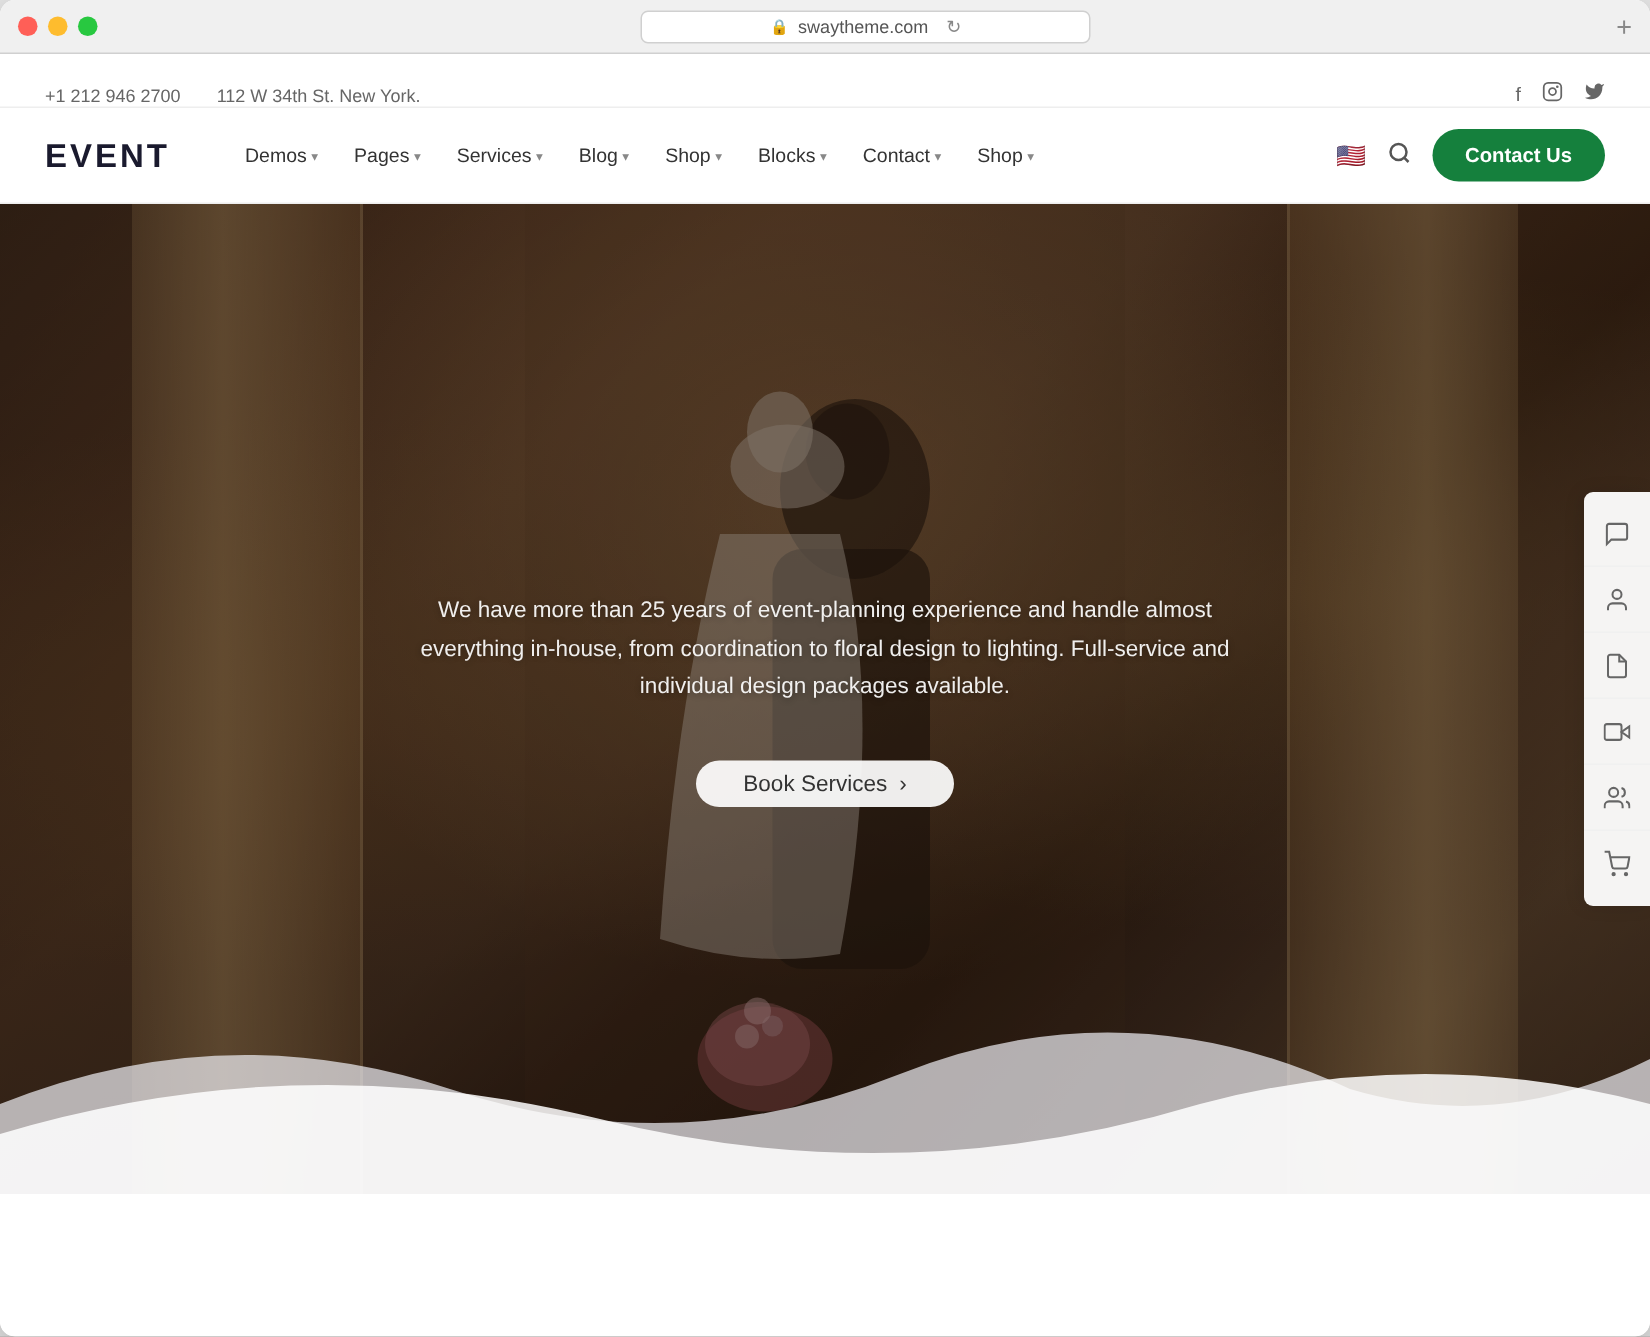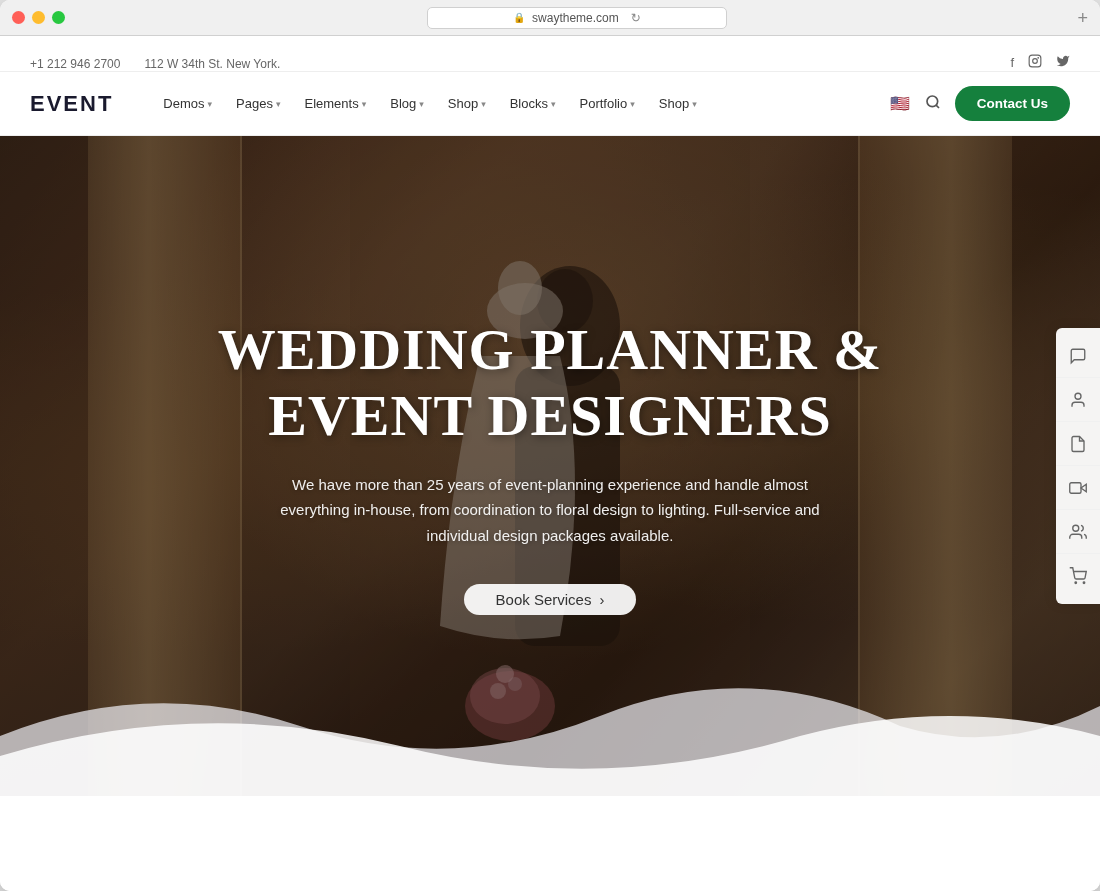--- a/index.html
+++ b/index.html
@@ -418,37 +418,37 @@
       <nav class="nav-menu">
         <div class="nav-item">
           <span>Demos</span>
           <span class="nav-chevron">▾</span>
         </div>
         <div class="nav-item">
           <span>Pages</span>
           <span class="nav-chevron">▾</span>
         </div>
         <div class="nav-item">
-          <span>Elements</span>
+          <span>Services</span>
           <span class="nav-chevron">▾</span>
         </div>
         <div class="nav-item">
           <span>Blog</span>
           <span class="nav-chevron">▾</span>
         </div>
         <div class="nav-item">
           <span>Shop</span>
           <span class="nav-chevron">▾</span>
         </div>
         <div class="nav-item">
           <span>Blocks</span>
           <span class="nav-chevron">▾</span>
         </div>
         <div class="nav-item">
-          <span>Portfolio</span>
+          <span>Contact</span>
           <span class="nav-chevron">▾</span>
         </div>
         <div class="nav-item">
           <span>Shop</span>
           <span class="nav-chevron">▾</span>
         </div>
       </nav>
       <div class="nav-actions">
         <span class="nav-flag">🇺🇸</span>
         <span class="nav-search-icon">
@@ -487,24 +487,20 @@
           <circle cx="165" cy="558" r="7" fill="rgba(200,160,170,0.5)"></circle>
           <circle cx="155" cy="548" r="9" fill="rgba(230,190,195,0.5)"></circle>
 
           <rect x="0" y="0" width="400" height="680" fill="rgba(80,55,35,0.15)"></rect>
         </svg>
       </div>
 
       <div class="hero-overlay"></div>
 
       <div class="hero-content">
-        <h1 class="hero-title">
-          <span>WEDDING PLANNER &amp;</span><br>
-          <span>EVENT DESIGNERS</span>
-        </h1>
         <p class="hero-subtitle">We have more than 25 years of event-planning experience and handle almost everything in-house, from coordination to floral design to lighting. Full-service and individual design packages available.</p>
         <button class="book-btn">
           <span>Book Services</span>
           <span>›</span>
         </button>
       </div>
 
       <div class="hero-wave">
         <svg viewBox="0 0 1100 120" xmlns="http://www.w3.org/2000/svg" preserveAspectRatio="none" width="100%" height="100%">
           <path d="M0 60 Q150 0 300 50 Q450 100 600 40 Q750 -20 900 50 Q1000 80 1100 30 L1100 120 L0 120 Z" fill="rgba(240,240,245,0.7)"></path>

